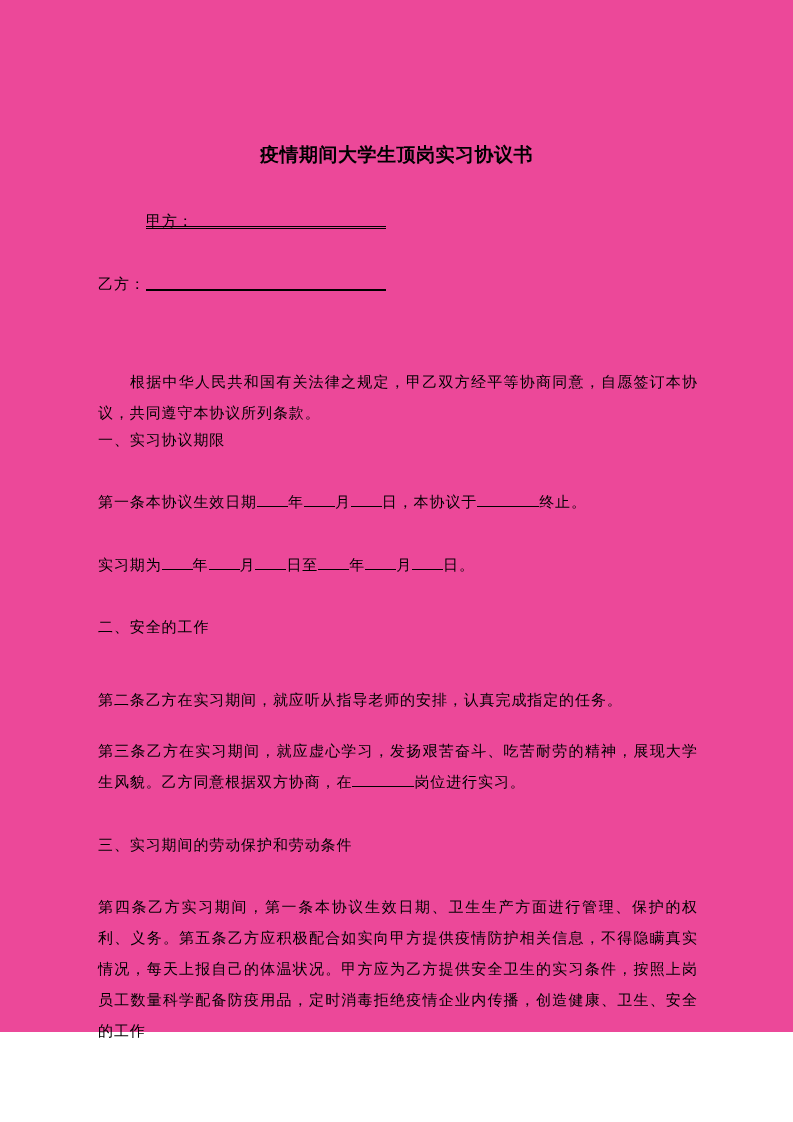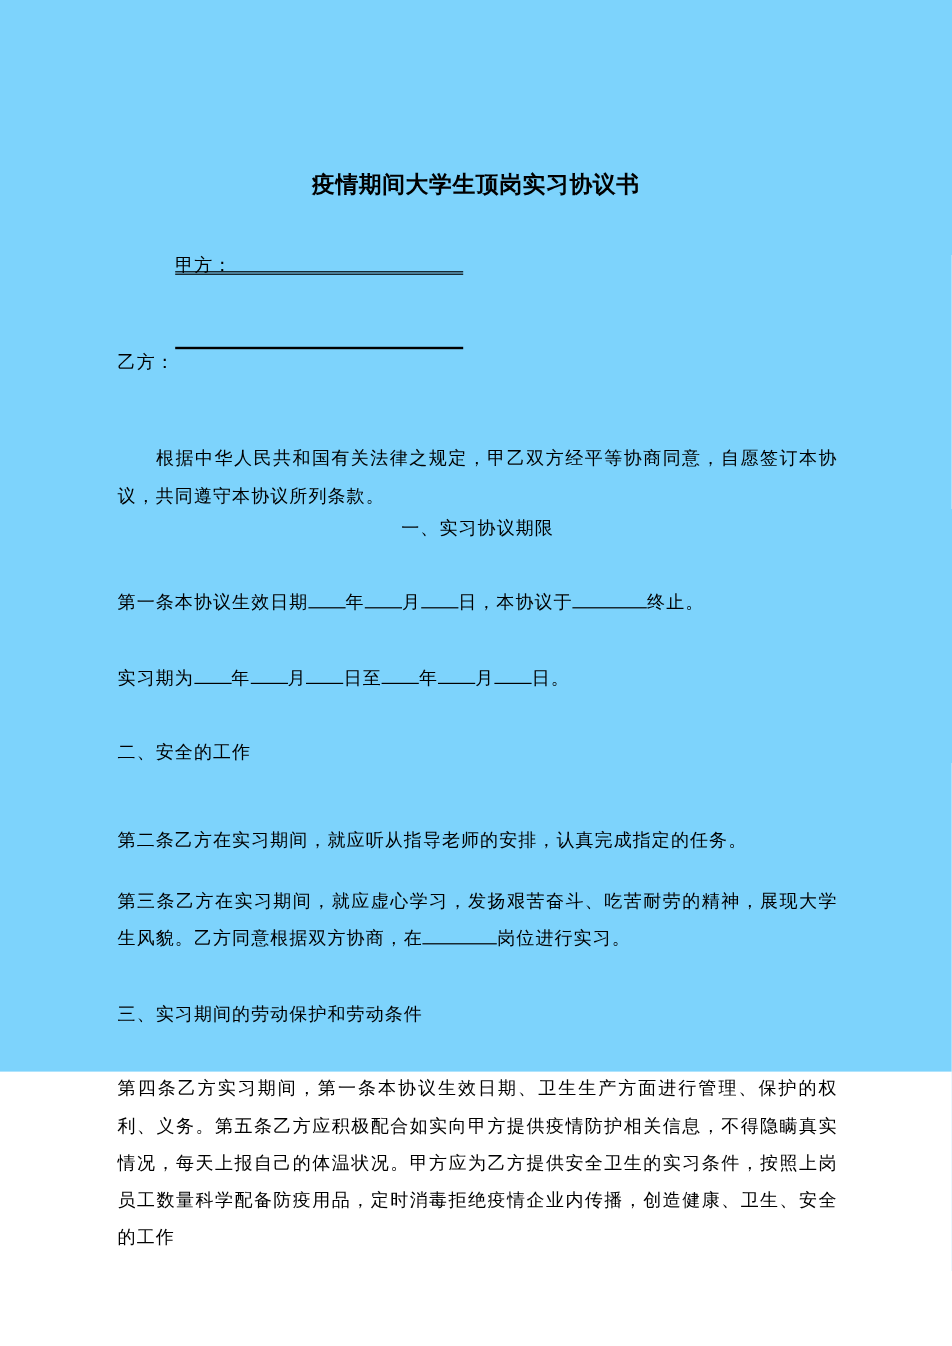--- a/index.html
+++ b/index.html
@@ -1,18 +1,18 @@
 <!DOCTYPE html>
 <html><head>
   <meta charset="utf-8">
   <style>
     html, body { margin: 0; padding: 0; background: #ffffff; }
     body { width: 793px; height: 1122px; position: relative; overflow: hidden;
       font-family: "DejaVu Sans", "Liberation Sans", sans-serif; color: #000; }
-    .page { position: absolute; left: 0; top: 0; width: 793px; height: 893px; background: #7dd3fc; }
+    .page { position: absolute; left: 0; top: 0; width: 793px; height: 1032px; background: #ec4899; }
     .title { position: absolute; left: 0; width: 793px; top: 141px; text-align: center;
       font-size: 19px; font-weight: bold; letter-spacing: 0.5px; line-height: 26px; }
     .line { position: absolute; left: 98px; width: 600px; font-size: 15px; line-height: 20px;
       white-space: nowrap; letter-spacing: 0.9px; }
     .wrap { white-space: normal; line-height: 31px; text-align: justify; text-align-last: left; }
     .indent { text-indent: 32px; margin-top: 36px; }
     .party-line { position: absolute; left: 146px; width: 240px; }
     .double { top: 226px; height: 1px; border-top: 1px solid #000; border-bottom: 1px solid #000; }
     .thick { top: 289px; height: 2px; background: #000; }
     .blank { display: inline-block; border-bottom: 1px solid #000; height: 14px; vertical-align: baseline; }
@@ -22,26 +22,26 @@
 </head>
 <body>
 
 <div class="page">
 
   <div class="title">疫情期间大学生顶岗实习协议书</div>
 
   <div class="line" style="top:211px;margin-left:48px;">甲方：</div>
   <div class="party-line double"></div>
 
-  <div class="line" style="top:292px;">乙方：</div>
+  <div class="line" style="top:274px;">乙方：</div>
   <div class="party-line thick"></div>
 
   <div class="line wrap indent" style="top:331px;">根据中华人民共和国有关法律之规定，甲乙双方经平等协商同意，自愿签订本协议，共同遵守本协议所列条款。</div>
 
-  <div class="line" style="top:430px;text-align:center;">一、实习协议期限</div>
+  <div class="line" style="top:430px;">一、实习协议期限</div>
 
   <div class="line" style="top:492px;">
     <span>第一条本协议生效日期</span><span class="blank b4"></span><span>年</span><span class="blank b4"></span><span>月</span><span class="blank b4"></span><span>日，本协议于</span><span class="blank b8"></span><span>终止。</span>
   </div>
 
   <div class="line" style="top:555px;">
     <span>实习期为</span><span class="blank b4"></span><span>年</span><span class="blank b4"></span><span>月</span><span class="blank b4"></span><span>日至</span><span class="blank b4"></span><span>年</span><span class="blank b4"></span><span>月</span><span class="blank b4"></span><span>日。</span>
   </div>
 
   <div class="line" style="top:617px;">二、安全的工作</div>

